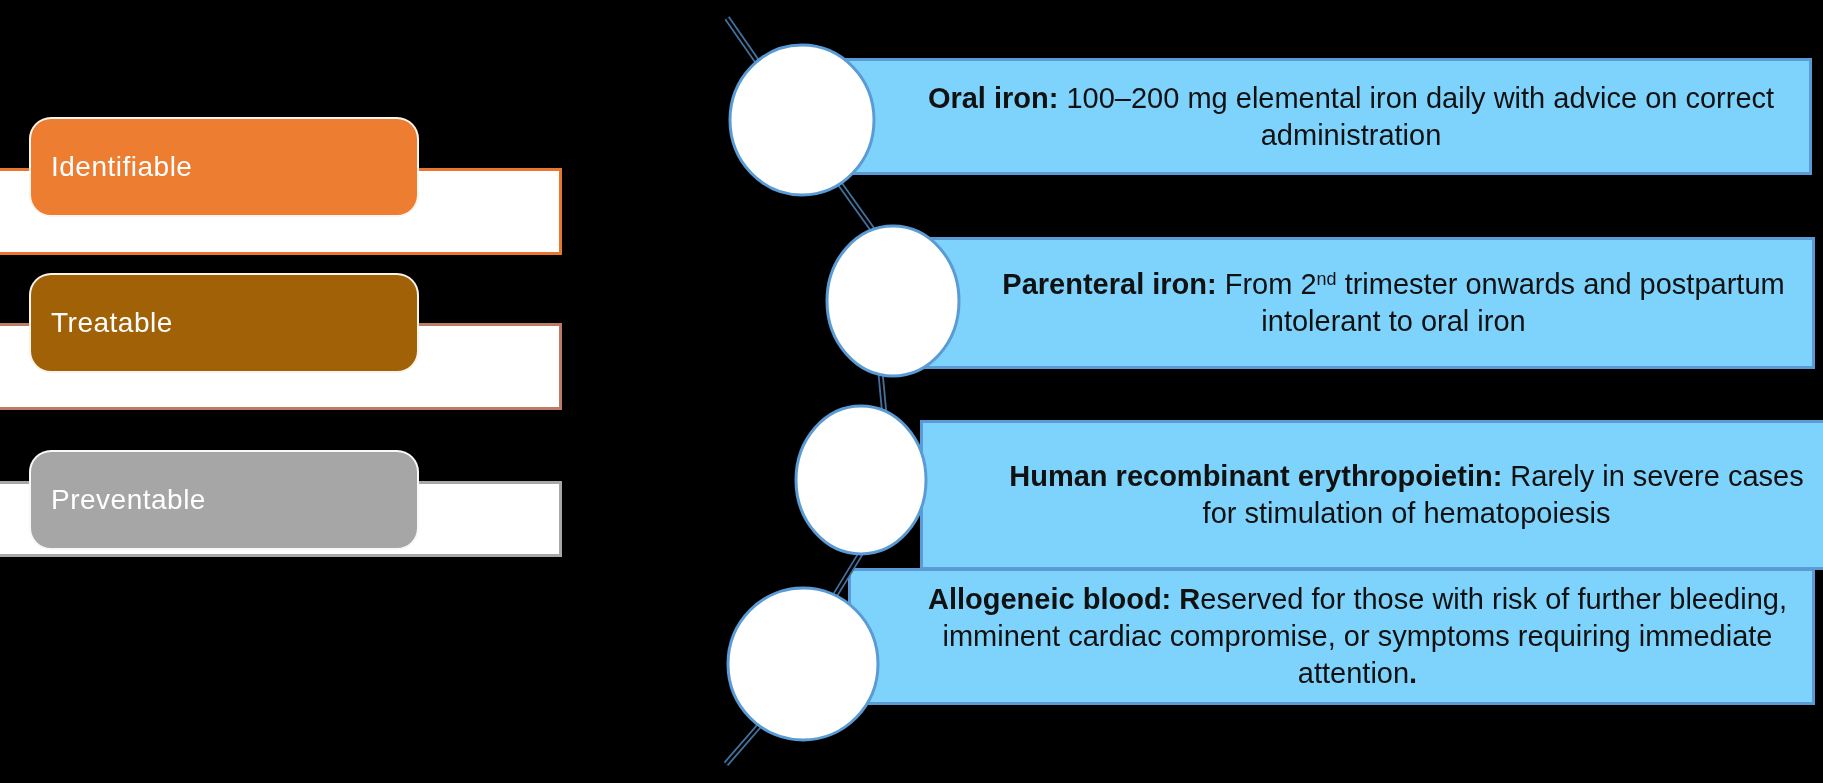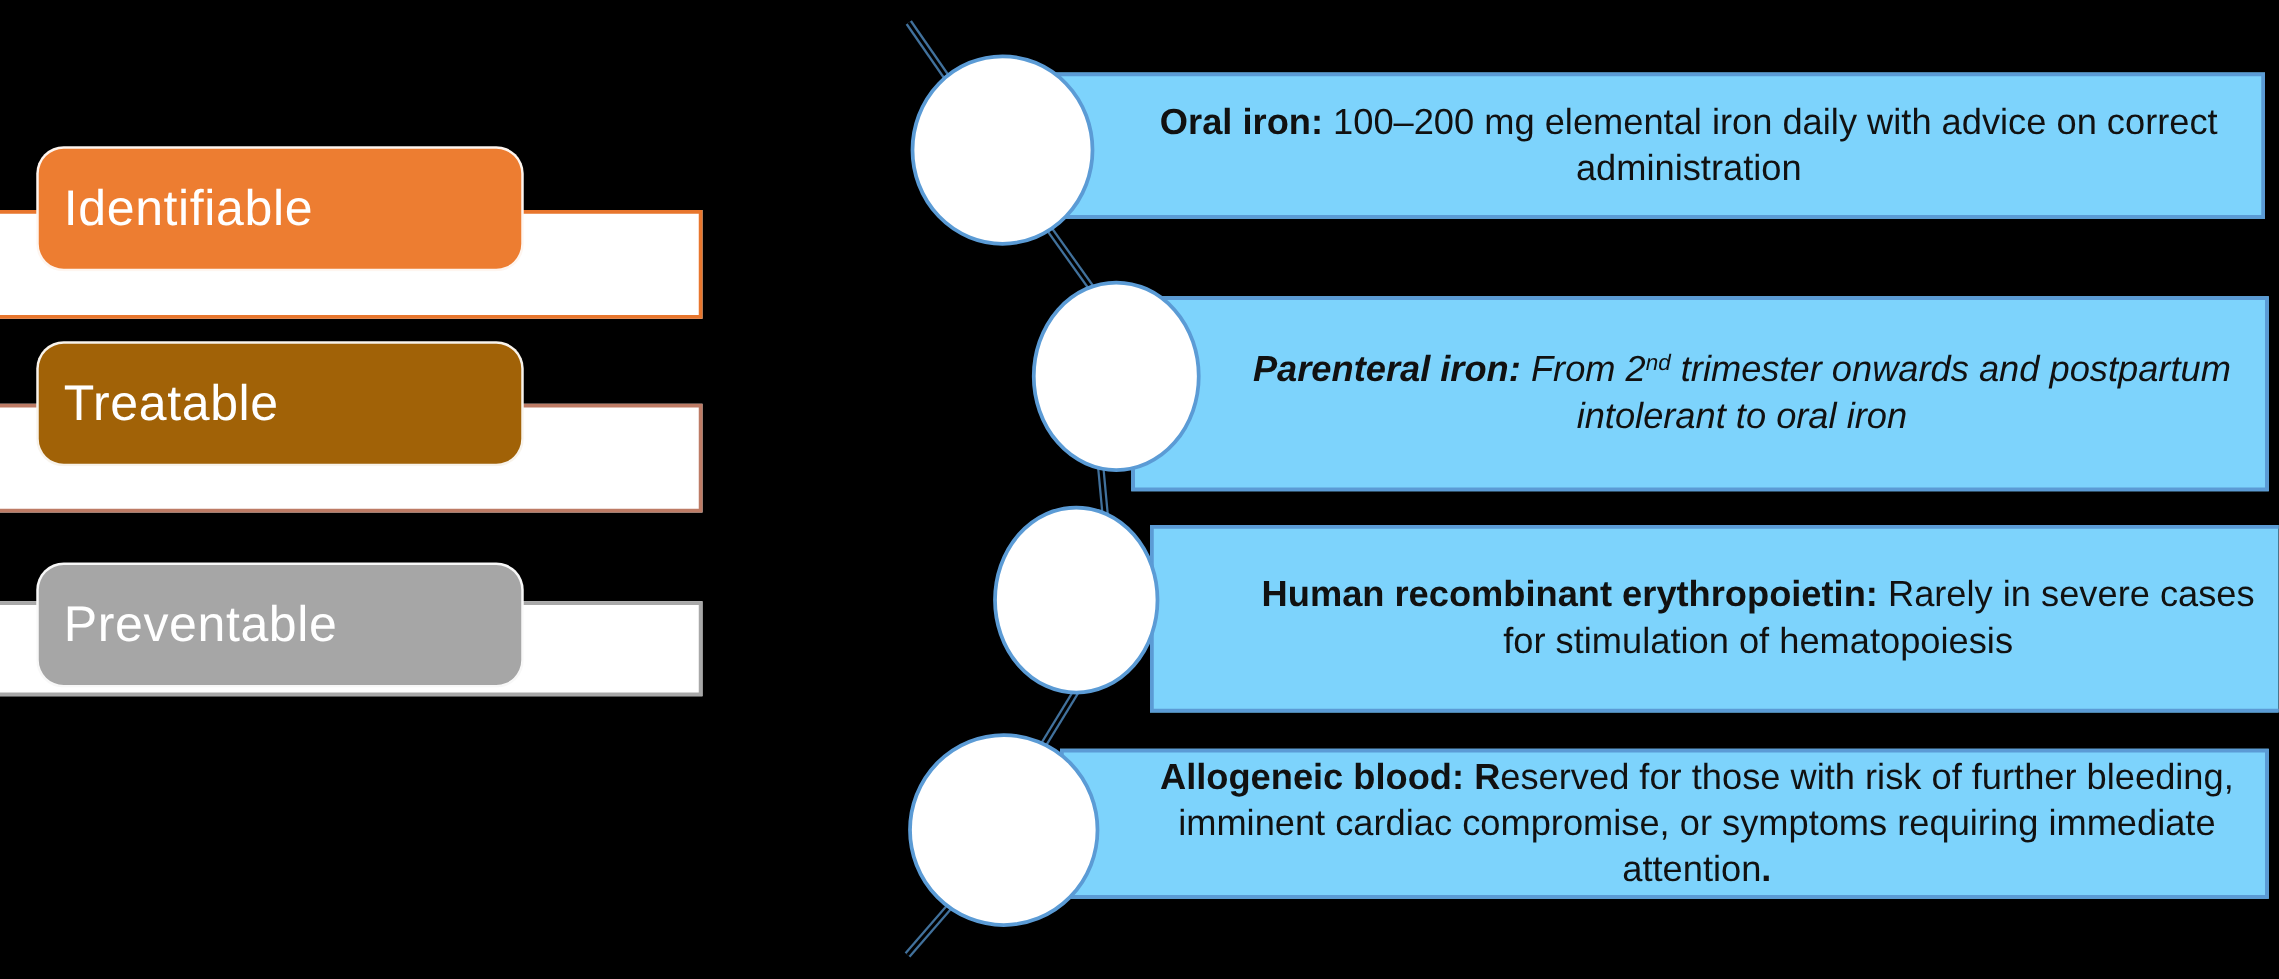--- a/index.html
+++ b/index.html
@@ -11,21 +11,21 @@
   .band{
     position:absolute;left:-6px;width:568px;background:#ffffff;
     border-style:solid;border-width:3px;box-sizing:border-box;
   }
   .pill{
     position:absolute;left:29px;width:390px;height:100px;
     border-radius:22px;border:2px solid rgba(255,255,255,0.92);
     box-sizing:border-box;display:flex;align-items:center;
   }
   .pill-label{
-    color:#ffffff;font-size:40px;padding-left:20px;letter-spacing:0.5px;
+    color:#ffffff;font-size:28px;padding-left:20px;letter-spacing:0.5px;
   }
   
   .step-box{
     position:absolute;background:#7dd3fc;border:3px solid #5B9BD5;
     box-sizing:border-box;display:flex;flex-direction:column;justify-content:center;text-align:center;
   }
   .step-line{
     color:#111111;font-size:29px;line-height:37px;white-space:nowrap;
   }
   .step-line b{font-weight:700;}
@@ -50,29 +50,29 @@
       <div class="pill" style="top: 450px; background: rgb(166, 166, 166); align-items: center;">
         <span class="pill-label">Preventable</span>
       </div>
     </div>
 
   <div id="right-steps">
       <div class="step-box" style="left: 818px; top: 58px; width: 994px; height: 117px; padding-left: 72px; border-color: rgb(91, 155, 213);">
         <div class="step-line"><b>Oral iron:</b><span> 100–200 mg elemental iron daily with advice on correct</span></div>
         <div class="step-line"><span>administration</span></div>
       </div>
-      <div class="step-box" style="left: 905px; top: 237px; width: 910px; height: 156px; padding-left: 67px; border-color: rgb(91, 155, 213); font-style: italic;">
+      <div class="step-box" style="left: 905px; top: 237px; width: 910px; height: 132px; padding-left: 67px; border-color: rgb(91, 155, 213);">
         <div class="step-line"><b>Parenteral iron:</b><span> From 2</span><span><sup>nd</sup></span><span> trimester onwards and postpartum</span></div>
         <div class="step-line"><span>intolerant to oral iron</span></div>
       </div>
       <div class="step-box" style="left: 920px; top: 420px; width: 910px; height: 150px; padding-left: 63px; border-color: rgb(91, 155, 213);">
         <div class="step-line"><b>Human recombinant erythropoietin:</b><span> Rarely in severe cases</span></div>
         <div class="step-line"><span>for stimulation of hematopoiesis</span></div>
       </div>
-      <div class="step-box" style="left: 848px; top: 599px; width: 967px; height: 120px; padding-left: 52px; border-color: rgb(91, 155, 213);">
+      <div class="step-box" style="left: 848px; top: 568px; width: 967px; height: 137px; padding-left: 52px; border-color: rgb(91, 155, 213);">
         <div class="step-line"><b>Allogeneic blood: R</b><span>eserved for those with risk of further bleeding,</span></div>
         <div class="step-line"><span>imminent cardiac compromise, or symptoms requiring immediate</span></div>
         <div class="step-line"><span>attention</span><b>.</b></div>
       </div>
     </div>
 
   <svg id="chain-svg" class="overlay-svg" width="1823" height="783" viewBox="0 0 1823 783">
       <line x1="727" y1="18" x2="770" y2="80" stroke="#41719C" stroke-width="6"></line>
       <line x1="727" y1="18" x2="770" y2="80" stroke="#000000" stroke-width="2.4"></line>
       <line x1="830" y1="170" x2="880" y2="240" stroke="#41719C" stroke-width="6"></line>

